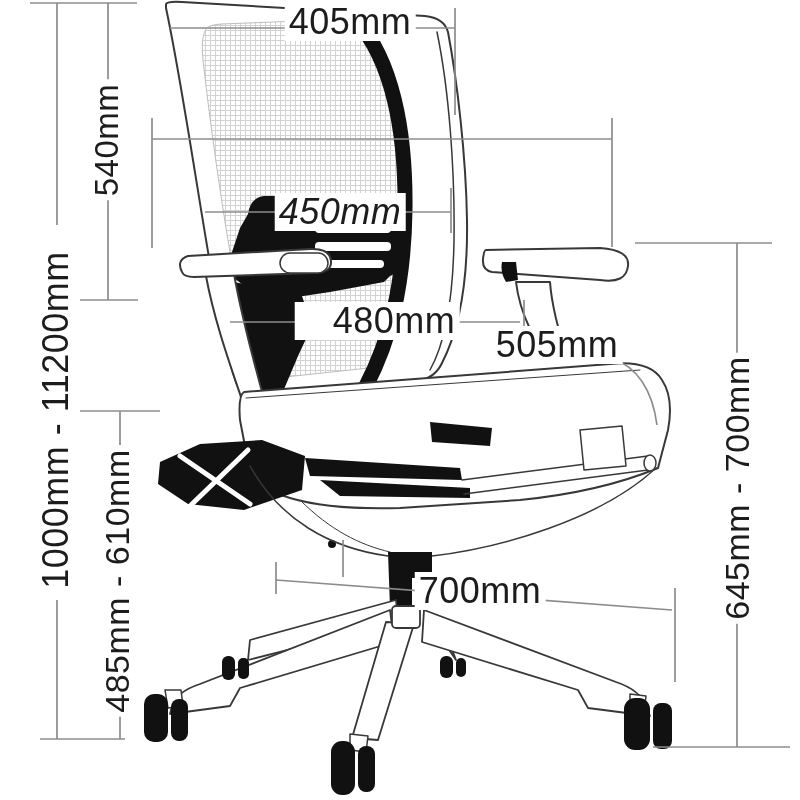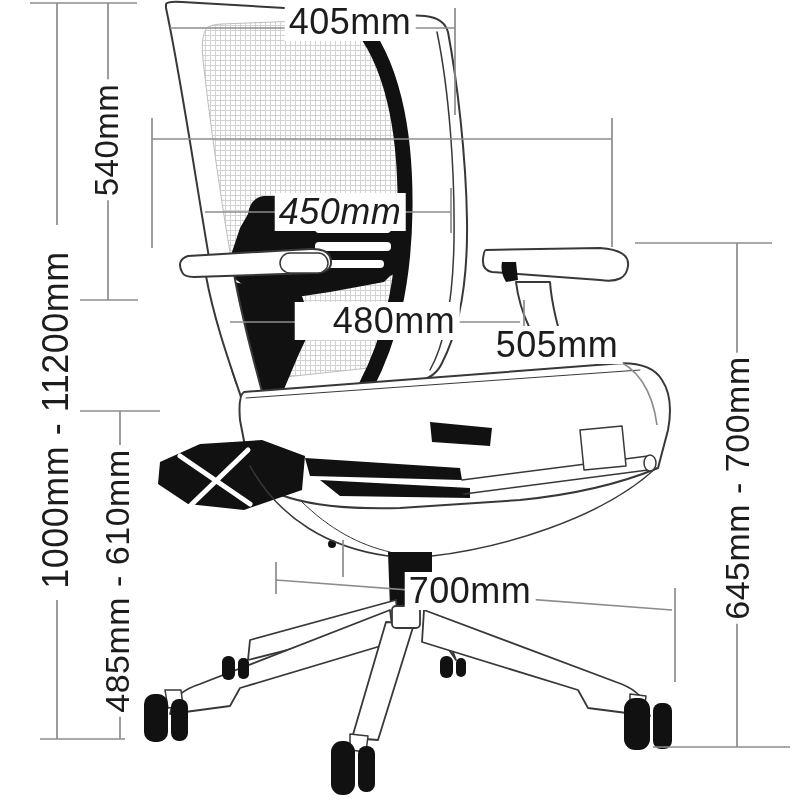--- a/index.html
+++ b/index.html
@@ -183,14 +183,14 @@
   </svg>
 
   <div class="dim-label s36" style="left:318px; top:22px;margin-left:32px;">405mm</div>
   <div class="dim-label s33 v" style="left:106px; top:140px;">540mm</div>
   <div class="dim-label s36 v" style="left:56px;  top:420px;">1000mm - 11200mm</div>
   <div class="dim-label s36" style="left:340px; top:212px;font-style:italic;">450mm</div>
   <div class="dim-label s36" style="left:377px; top:321px;padding-left:38px;">480mm</div>
   <div class="dim-label s36" style="left:557px; top:345px;">505mm</div>
   <div class="dim-label s34 v" style="left:117px; top:581px;">485mm - 610mm</div>
   <div class="dim-label s34 v" style="left:737px; top:488px;">645mm - 700mm</div>
-  <div class="dim-label s36" style="left:470px; top:591px;">700mm</div>
+  <div class="dim-label s36" style="left:480px; top:591px;">700mm</div>
 </div>
 
 </body></html>

